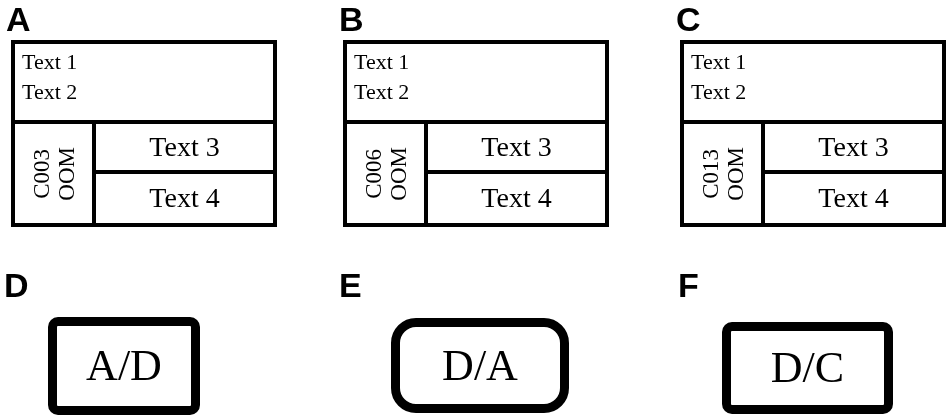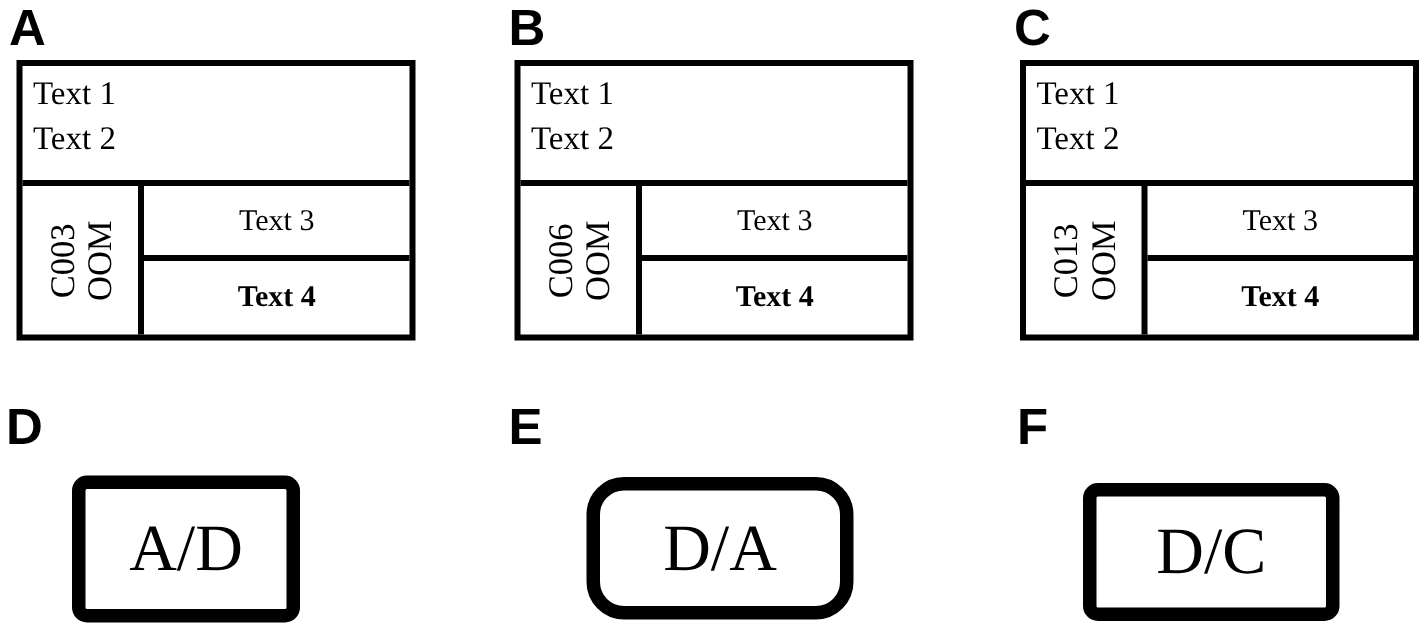--- a/index.html
+++ b/index.html
@@ -108,25 +108,24 @@
     align-items: center;
     justify-content: center;
   }
 
   .stack-cell .row-bottom {
     box-sizing: border-box;
     flex: 1 1 50%;
     display: flex;
     align-items: center;
     justify-content: center;
-    font-weight: bold;
   }
 
   .stack-cell .cell-text {
-    font-size: 20px;
+    font-size: 28px;
     line-height: 1;
     white-space: nowrap;
   }
 
   
   .rounded-box {
     position: absolute;
     box-sizing: border-box;
     border: 9px solid #000000;
     border-radius: 10px;

